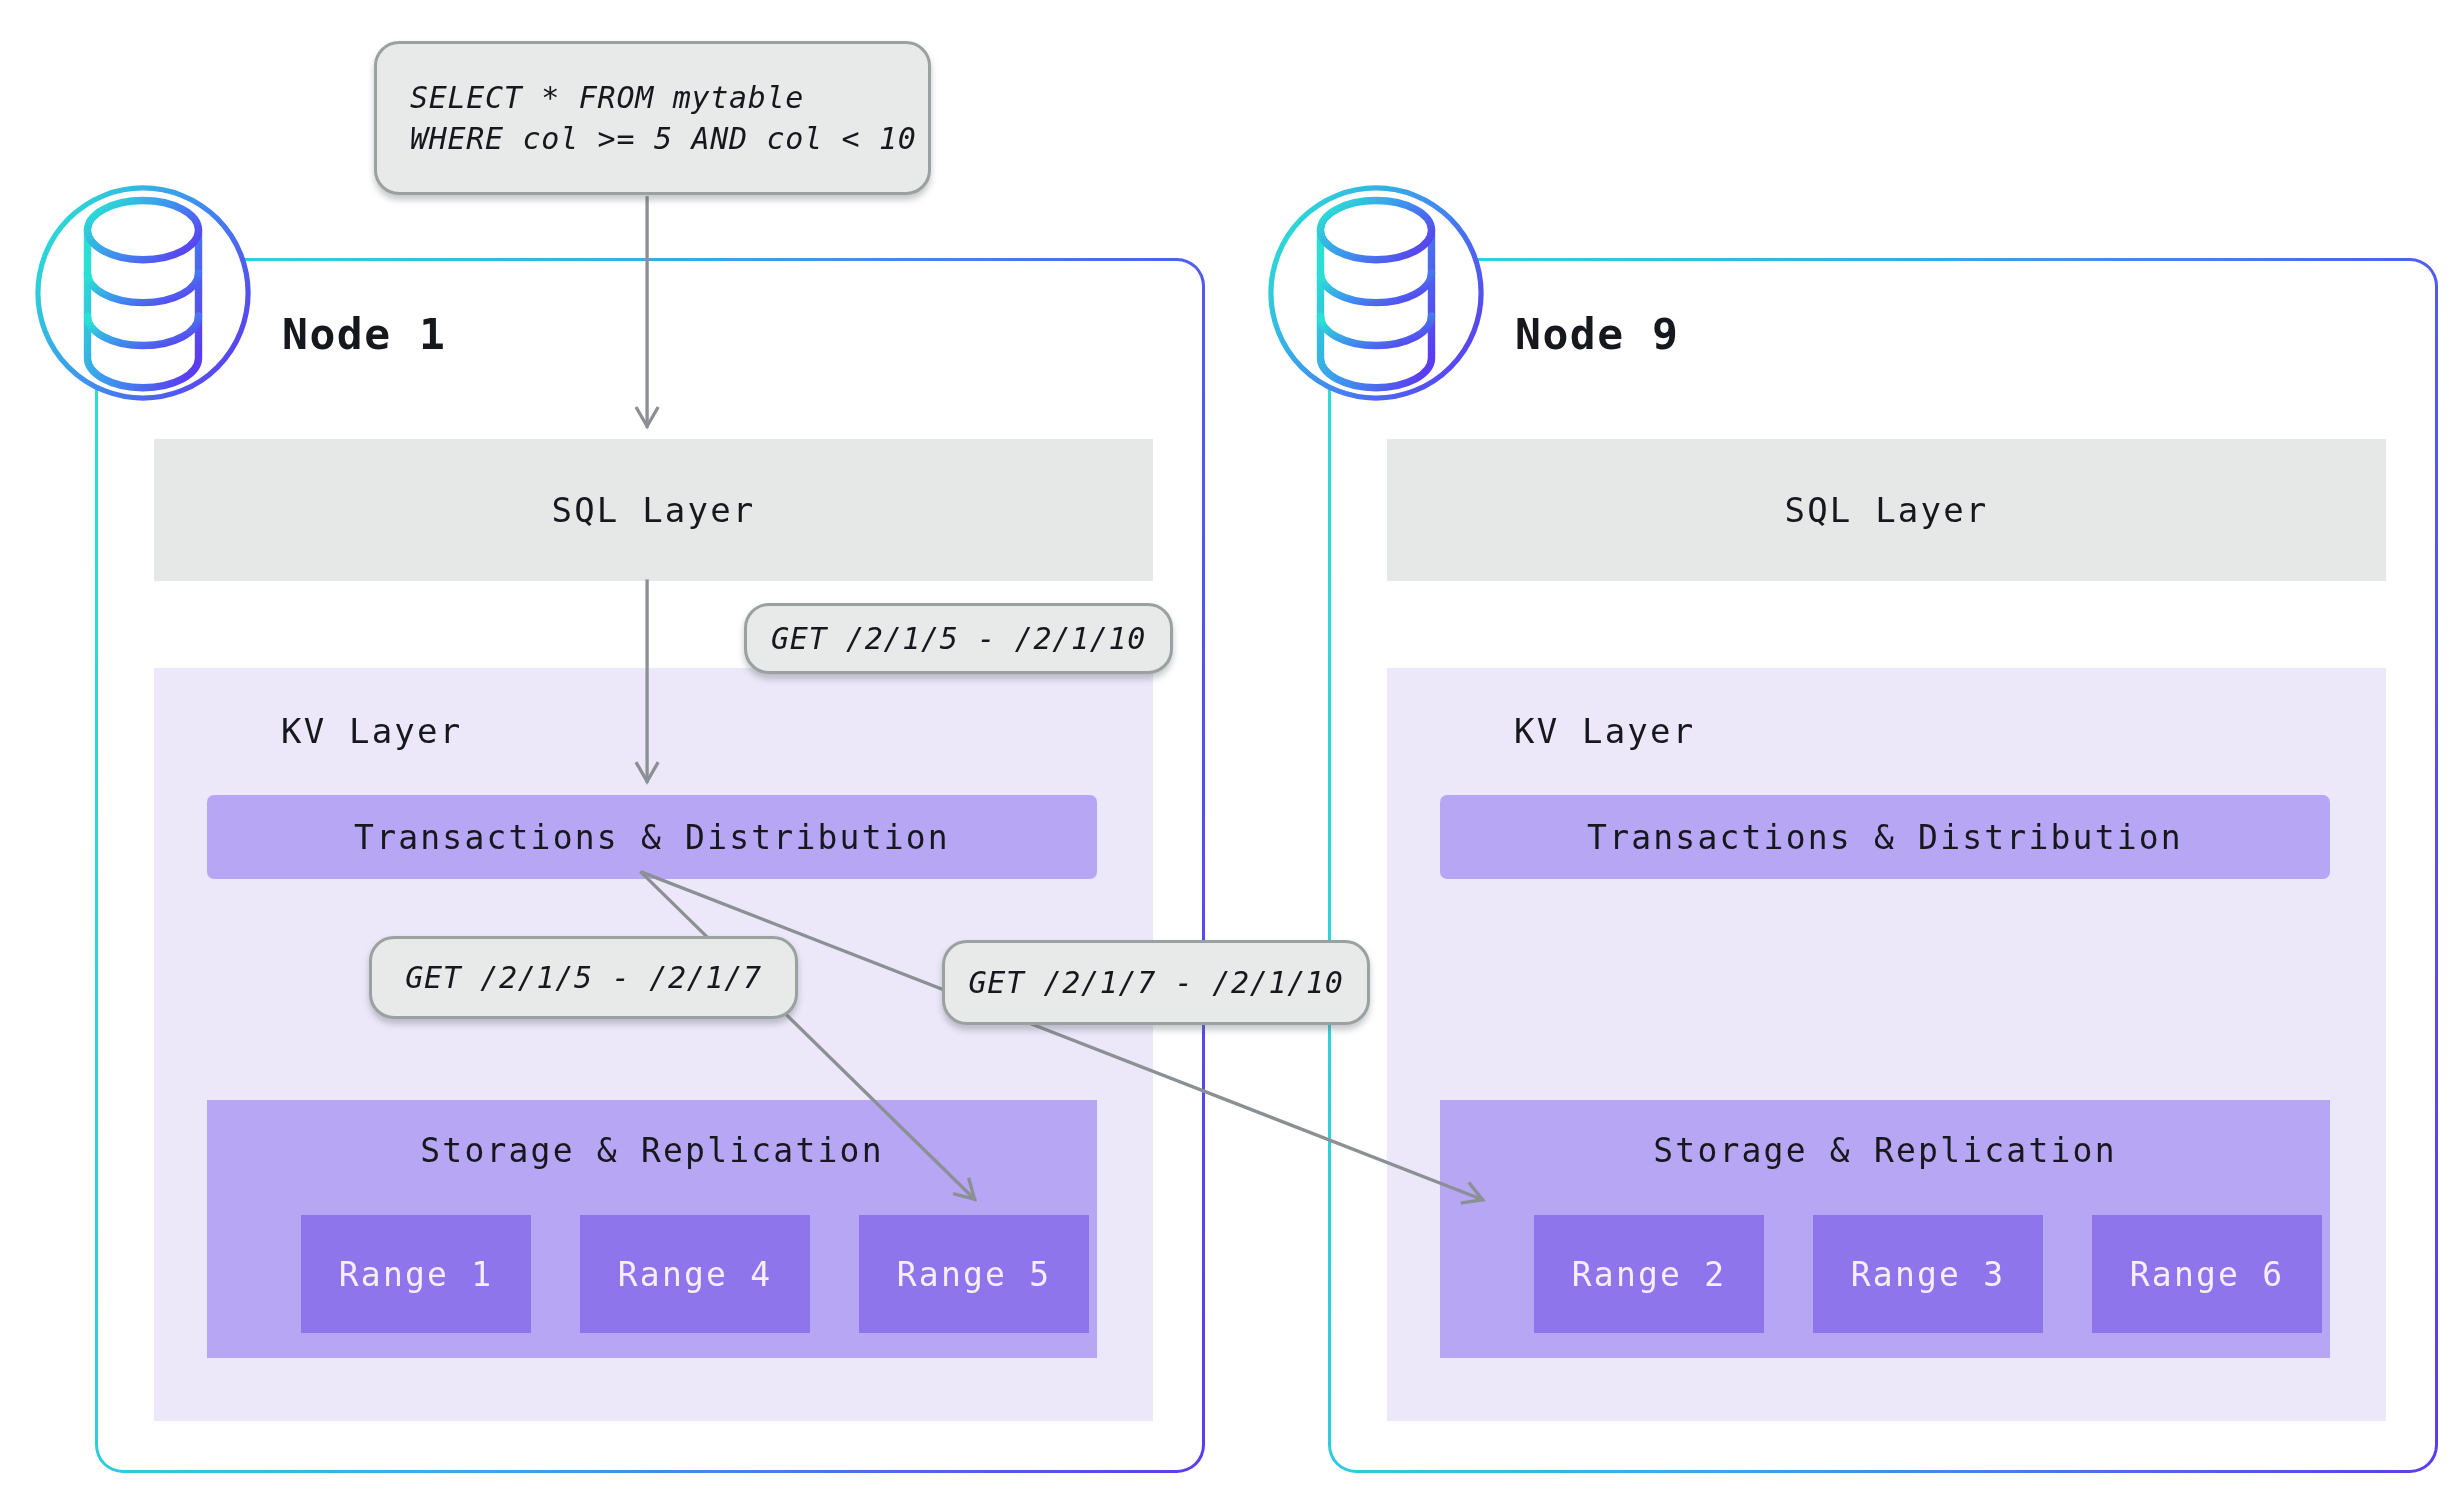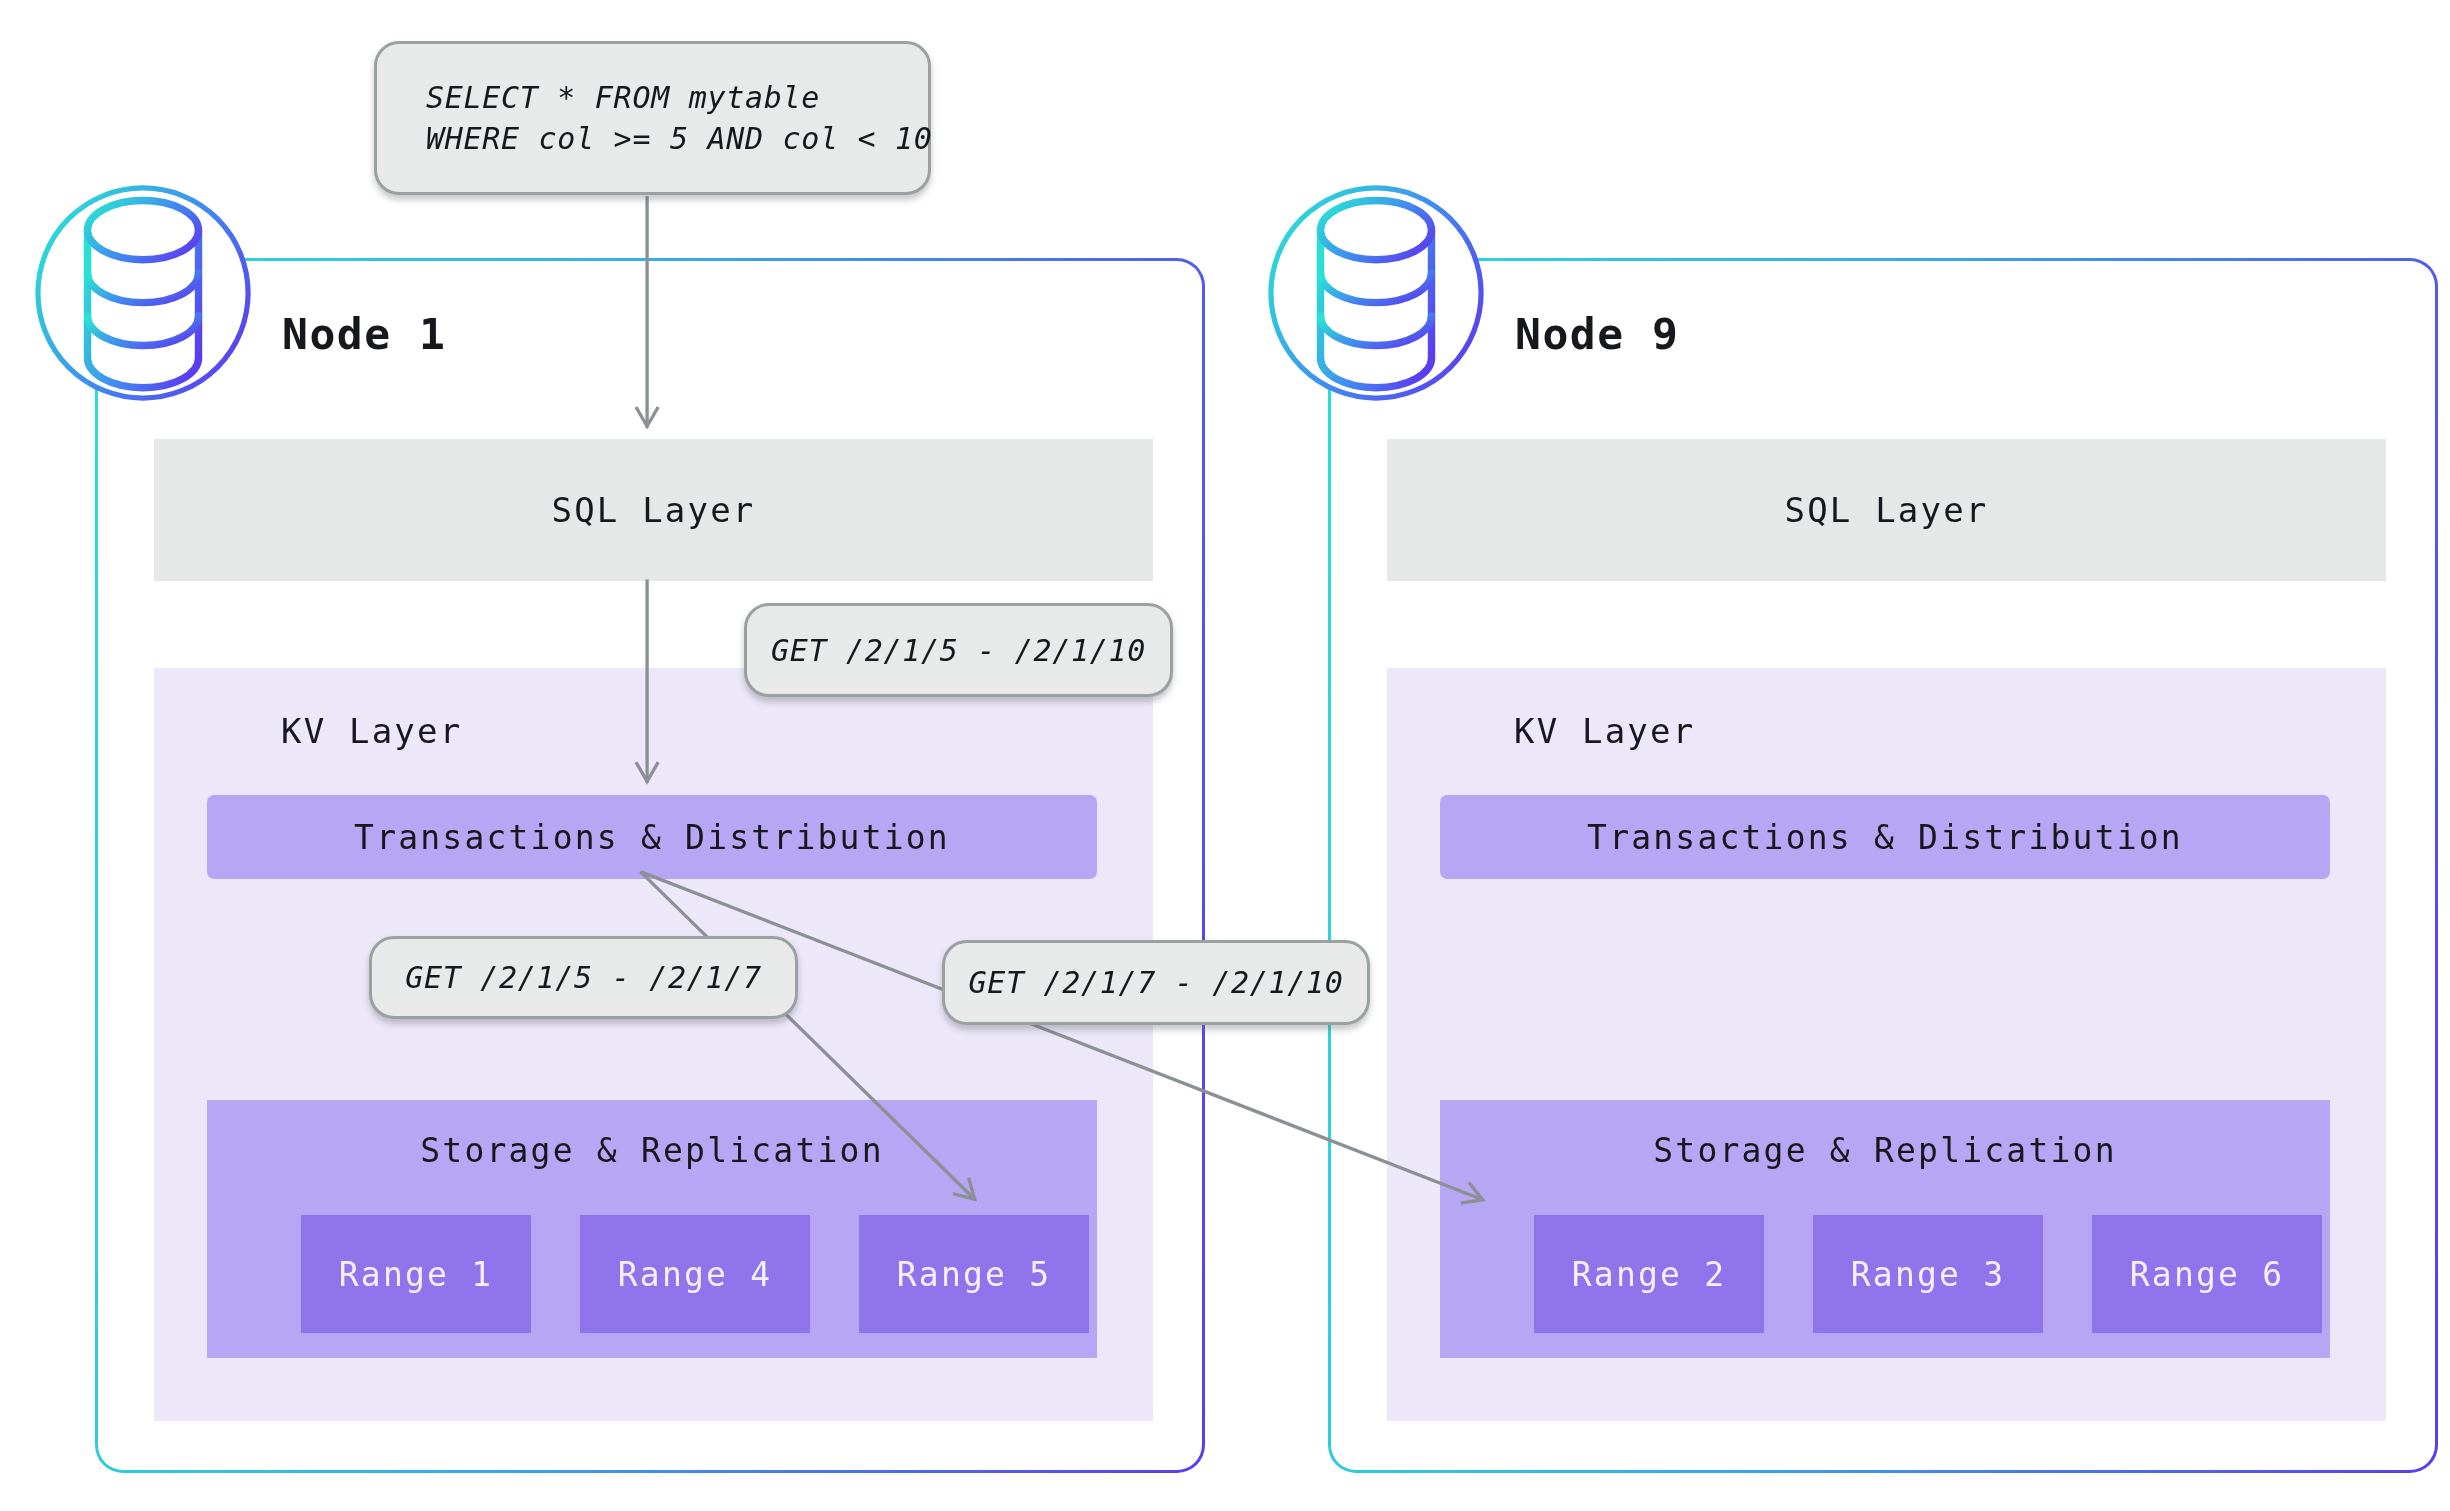--- a/index.html
+++ b/index.html
@@ -94,23 +94,23 @@
     border:3px solid var(--callout-border);
     border-radius:25px;
     display:flex; align-items:center; justify-content:center;
     font-style:italic; font-size:30px; letter-spacing:0.7px;
     color:var(--text-dark); white-space:nowrap;
     box-shadow:0 4.4px 6.7px rgba(95,100,105,0.35);
   }
   .callout-query {
     left:374px; top:41px; width:557px; height:154px;
     flex-direction:column; align-items:flex-start; justify-content:center;
-    padding-left:49px; font-size:30px; line-height:41px;
-  }
-  .callout-full  { left:744px; top:603px; width:429px; height:94px; }
+    padding-left:33px; font-size:30px; line-height:41px;
+  }
+  .callout-full  { left:744px; top:603px; width:429px; height:71px; }
   .callout-local { left:369px;  top:936px; width:429px; height:83px; }
   .callout-remote{ left:942px; top:940px; width:428px; height:85px; }
 
   
   .arrows { position:absolute; left:0; top:0; z-index:5; pointer-events:none; }
   .arrows path { stroke:var(--arrow-gray); stroke-width:4.5; fill:none; }
 </style>
 </head>
 <body>
 

